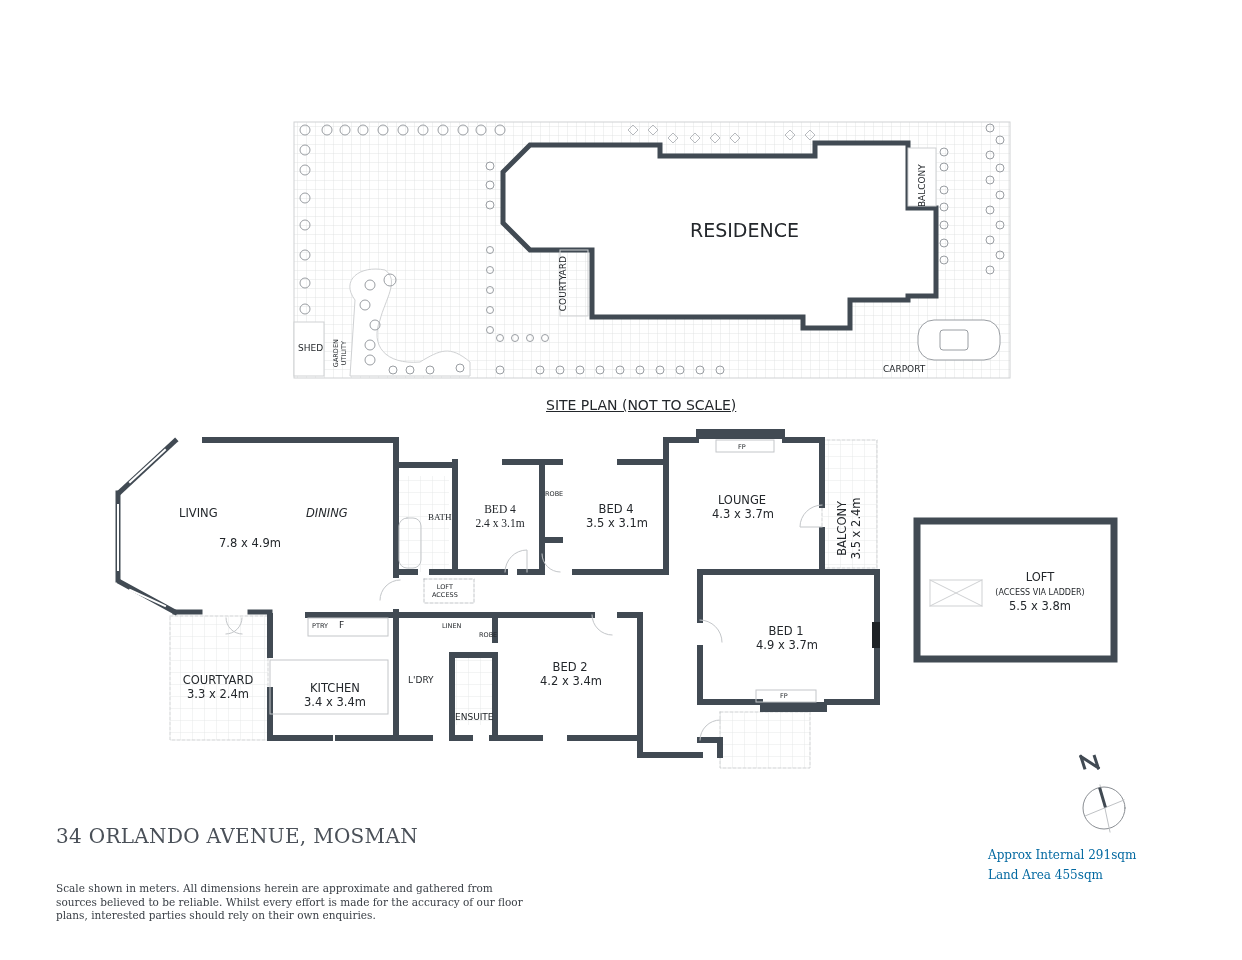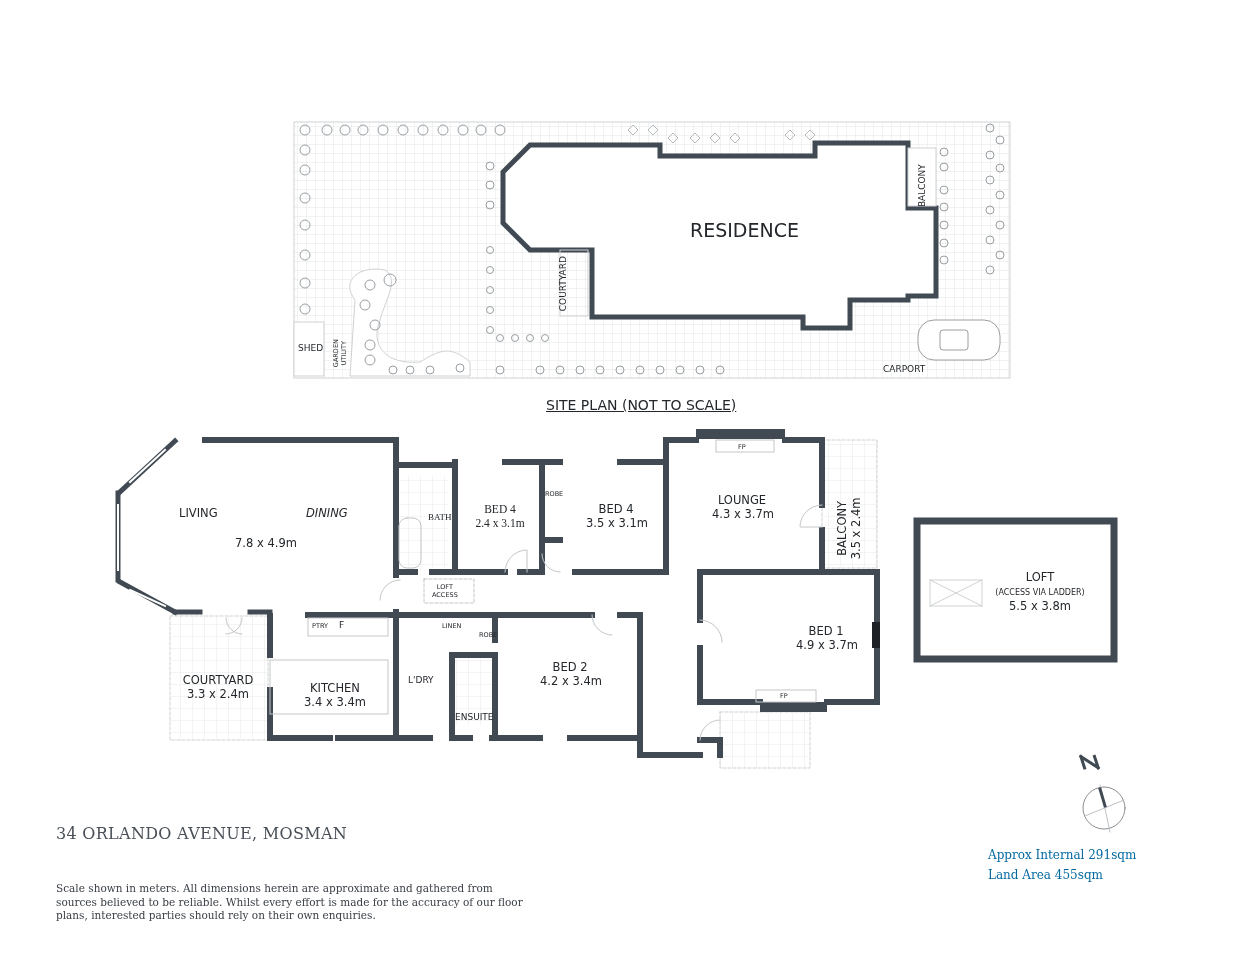--- a/index.html
+++ b/index.html
@@ -4,21 +4,21 @@
 <style>
   html,body{margin:0;padding:0;background:#fff;}
   body{width:1242px;height:960px;position:relative;overflow:hidden;font-family:"Liberation Sans",sans-serif;}
   svg{position:absolute;left:0;top:0;}
   .lbl{position:absolute;color:#23272b;font-family:"DejaVu Sans",sans-serif;white-space:nowrap;text-align:center;line-height:1.25;}
   .lbl.sm{font-size:9px;}
   .lbl.xs{font-size:6.5px;}
   .lbl.md{font-size:11.5px;}
   .lbl.lg{font-size:19px;}
   .vert{transform:rotate(-90deg);transform-origin:center;}
-  .title{position:absolute;left:56px;top:824px;font-family:"DejaVu Serif",serif;font-size:16px;color:#4a5058;letter-spacing:0.3px;}
+  .title{position:absolute;left:56px;top:824px;font-family:"DejaVu Serif",serif;font-size:20px;color:#4a5058;letter-spacing:0.3px;}
   .disc{position:absolute;left:56px;top:858px;width:470px;font-family:"DejaVu Serif",serif;font-size:10.5px;color:#3b4047;line-height:1.3;margin-top:24px;}
   .area{position:absolute;left:988px;font-family:"DejaVu Serif",serif;font-size:12px;color:#0369a1;}
 </style>
 </head>
 <body>
 
 <svg width="1242" height="960" viewBox="0 0 1242 960">
   <defs>
     <pattern id="grid" width="9" height="9" patternUnits="userSpaceOnUse">
       <path d="M9 0 L0 0 0 9" fill="none" stroke="#dcdee0" stroke-width="0.8"></path>
@@ -201,21 +201,21 @@
 <div class="lbl lg" style="left:690px;top:219px;">RESIDENCE</div>
 <div class="lbl sm vert" style="left:534px;top:278px;width:60px;">COURTYARD</div>
 <div class="lbl sm vert" style="left:898px;top:180px;width:50px;">BALCONY</div>
 <div class="lbl sm" style="left:298px;top:343px;">SHED</div>
 <div class="lbl xs vert" style="left:320px;top:345px;width:40px;"><span>GARDEN</span><br><span>UTILITY</span></div>
 <div class="lbl sm" style="left:883px;top:364px;">CARPORT</div>
 <div class="lbl md" style="left:546px;top:397px;font-size:14px;text-decoration:underline;">SITE PLAN (NOT TO SCALE)</div>
 
 <div class="lbl md" style="left:179px;top:506px;">LIVING</div>
 <div class="lbl md" style="left:306px;top:506px;font-style:italic;">DINING</div>
-<div class="lbl md" style="left:235px;top:536px;">7.8 x 4.9m</div>
+<div class="lbl md" style="left:219px;top:536px;">7.8 x 4.9m</div>
 <div class="lbl sm" style="left:428px;top:512px;font-family:Liberation Serif, serif;">BATH</div>
 
 <div class="lbl md" style="left:470px;top:502px;width:60px;font-family:Liberation Serif, serif;"><span>BED 4</span><br><span>2.4 x 3.1m</span></div>
 <div class="lbl xs" style="left:545px;top:490px;">ROBE</div>
 <div class="lbl md" style="left:586px;top:502px;width:60px;"><span>BED 4</span><br><span>3.5 x 3.1m</span></div>
 <div class="lbl md" style="left:712px;top:493px;width:60px;"><span>LOUNGE</span><br><span>4.3 x 3.7m</span></div>
 <div class="lbl xs" style="left:738px;top:443px;">FP</div>
 <div class="lbl md vert" style="left:818px;top:514px;width:62px;"><span>BALCONY</span><br><span>3.5 x 2.4m</span></div>
 
 <div class="lbl xs" style="left:432px;top:583px;"><span>LOFT</span><br><span>ACCESS</span></div>
@@ -224,21 +224,21 @@
 <div class="lbl sm" style="left:339px;top:620px;">F</div>
 <div class="lbl md" style="left:300px;top:681px;width:70px;"><span>KITCHEN</span><br><span>3.4 x 3.4m</span></div>
 <div class="lbl md" style="left:180px;top:673px;width:76px;"><span>COURTYARD</span><br><span>3.3 x 2.4m</span></div>
 
 <div class="lbl xs" style="left:442px;top:622px;">LINEN</div>
 <div class="lbl xs" style="left:479px;top:631px;">ROBE</div>
 <div class="lbl sm" style="left:408px;top:675px;">L'DRY</div>
 <div class="lbl sm" style="left:455px;top:712px;">ENSUITE</div>
 <div class="lbl md" style="left:540px;top:660px;width:60px;"><span>BED 2</span><br><span>4.2 x 3.4m</span></div>
 
-<div class="lbl md" style="left:756px;top:624px;width:60px;margin-left:40px;"><span>BED 1</span><br><span>4.9 x 3.7m</span></div>
+<div class="lbl md" style="left:756px;top:624px;width:60px;"><span>BED 1</span><br><span>4.9 x 3.7m</span></div>
 <div class="lbl xs" style="left:780px;top:692px;">FP</div>
 
 <div class="lbl md" style="left:980px;top:570px;width:120px;"><span>LOFT</span><br><span style="font-size:8px">(ACCESS VIA LADDER)</span><br><span>5.5 x 3.8m</span></div>
 
 <div class="title">34 ORLANDO AVENUE, MOSMAN</div>
 <div class="disc">Scale shown in meters. All dimensions herein are approximate and gathered from sources believed to be  reliable. Whilst every effort is made for the accuracy of our floor plans, interested parties should rely on their own enquiries.</div>
 <div class="area" style="top:848px;">Approx Internal 291sqm</div>
 <div class="area" style="top:868px;">Land Area 455sqm</div>
 <span style="position:absolute;left:1080px;top:748px;width:1px;height:1px;"></span>
 

